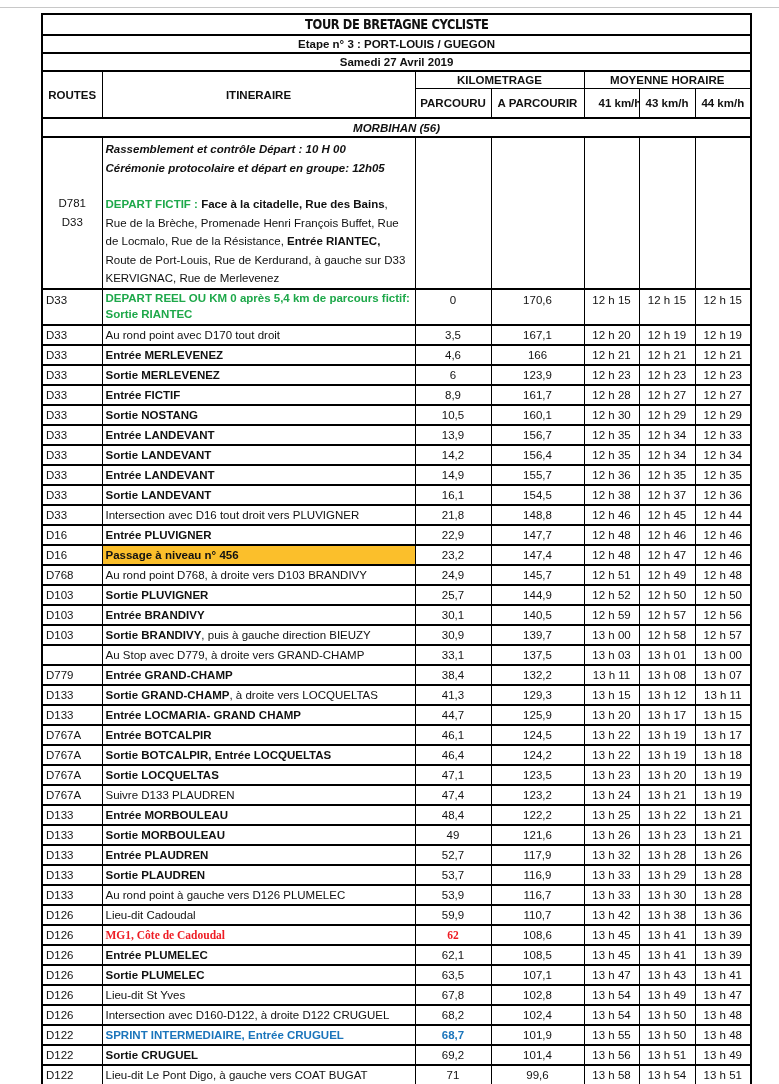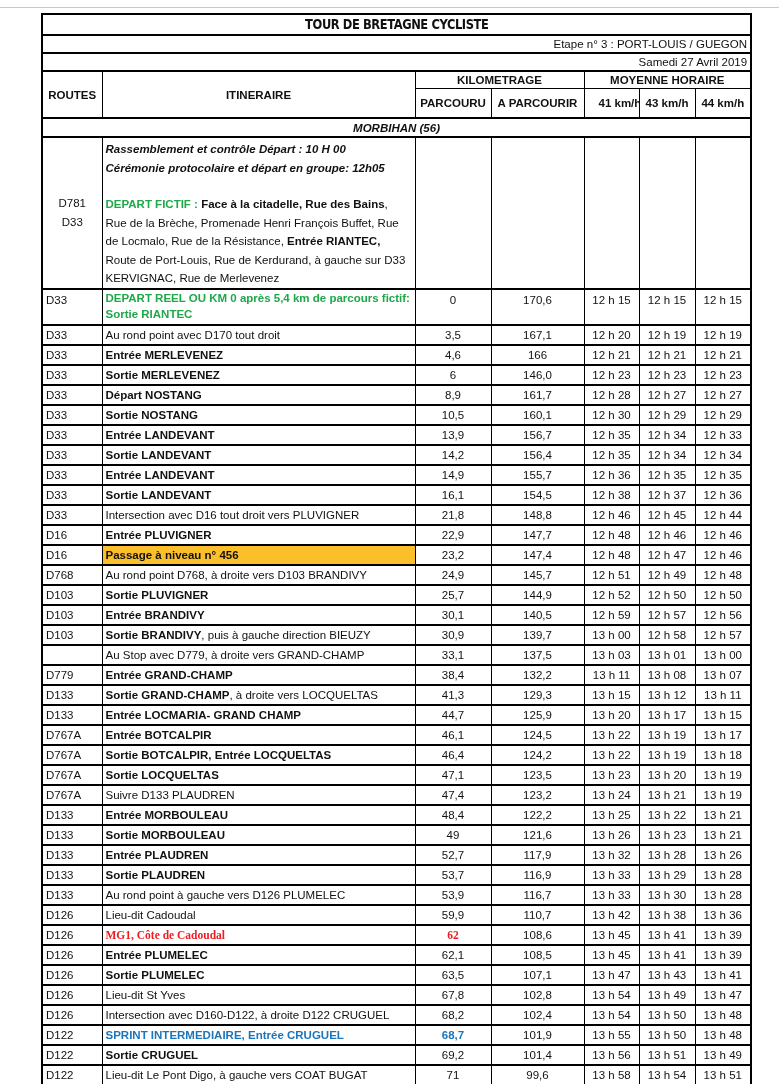--- a/index.html
+++ b/index.html
@@ -12,21 +12,21 @@
                   height: 18px; vertical-align: middle; white-space: nowrap; overflow: hidden; }
   table.road td.thick-l { border-left: 2px solid #000; }
   table.road td.thick-r { border-right: 2px solid #000; }
   .c { text-align: center; }
   .b { font-weight: bold; }
   .i { font-style: italic; }
   .title { font-family: "DejaVu Sans", sans-serif; font-weight: bold; font-size: 14px;
            letter-spacing: -0.5px; text-transform: uppercase; transform: scaleX(0.82); display: inline-block; }
   tr.hdr td { height: 16px; font-weight: bold; }
   tr.title-row td { height: 19px; border: 2px solid #000; }
-  tr.sub-row td { height: 16px; border: 2px solid #000; font-weight: normal; text-align: right; }
+  tr.sub-row td { height: 16px; border: 2px solid #000; font-weight: bold; }
   tr.region td { height: 17px; font-weight: bold; font-style: italic; text-align: center; border: 2px solid #000; }
   tr.row td.route { text-align: left; }
   tr.row td.num { text-align: center; }
   tr.row td.time { text-align: center; }
   tr.data-row td { border-top: 2px solid #000; border-bottom: 2px solid #000; }
   td.intro { white-space: normal !important; vertical-align: top !important; padding-top: 2px !important;
              height: 136px !important; line-height: 18.5px !important; }
   td.intro-route { white-space: normal !important; text-align: center; line-height: 18.5px !important; }
   .green { color: #1ea84a; font-weight: bold; }
   .red { color: #ee1c24; font-weight: bold; font-family: Liberation Serif, serif; }
@@ -122,28 +122,28 @@
         <td class="num">4,6</td>
         <td class="num">166</td>
         <td class="time">12 h 21</td>
         <td class="time">12 h 21</td>
         <td class="time thick-r">12 h 21</td>
       </tr>
       <tr class="row data-row">
         <td class="route thick-l">D33</td>
         <td><span class="b">Sortie MERLEVENEZ</span><span></span></td>
         <td class="num">6</td>
-        <td class="num">146,0</td>
+        <td class="num">123,9</td>
         <td class="time">12 h 23</td>
         <td class="time">12 h 23</td>
         <td class="time thick-r">12 h 23</td>
       </tr>
       <tr class="row data-row">
         <td class="route thick-l">D33</td>
-        <td><span class="b">Départ NOSTANG</span><span></span></td>
+        <td><span class="b">Entrée FICTIF</span><span></span></td>
         <td class="num">8,9</td>
         <td class="num">161,7</td>
         <td class="time">12 h 28</td>
         <td class="time">12 h 27</td>
         <td class="time thick-r">12 h 27</td>
       </tr>
       <tr class="row data-row">
         <td class="route thick-l">D33</td>
         <td><span class="b">Sortie NOSTANG</span><span></span></td>
         <td class="num">10,5</td>

